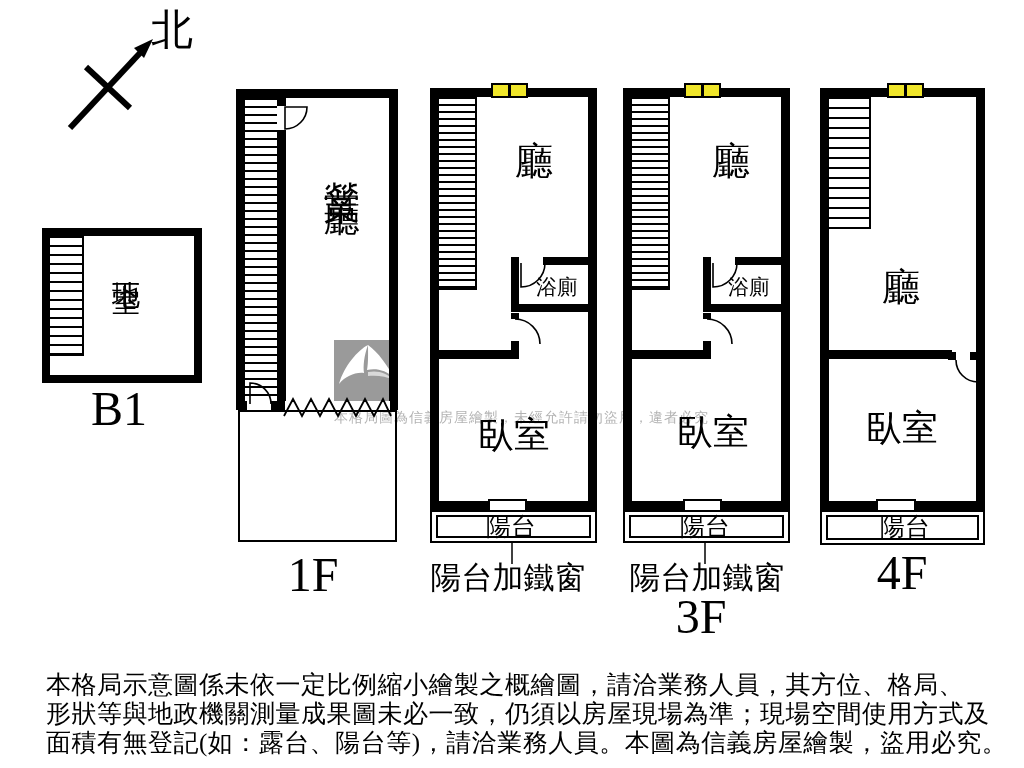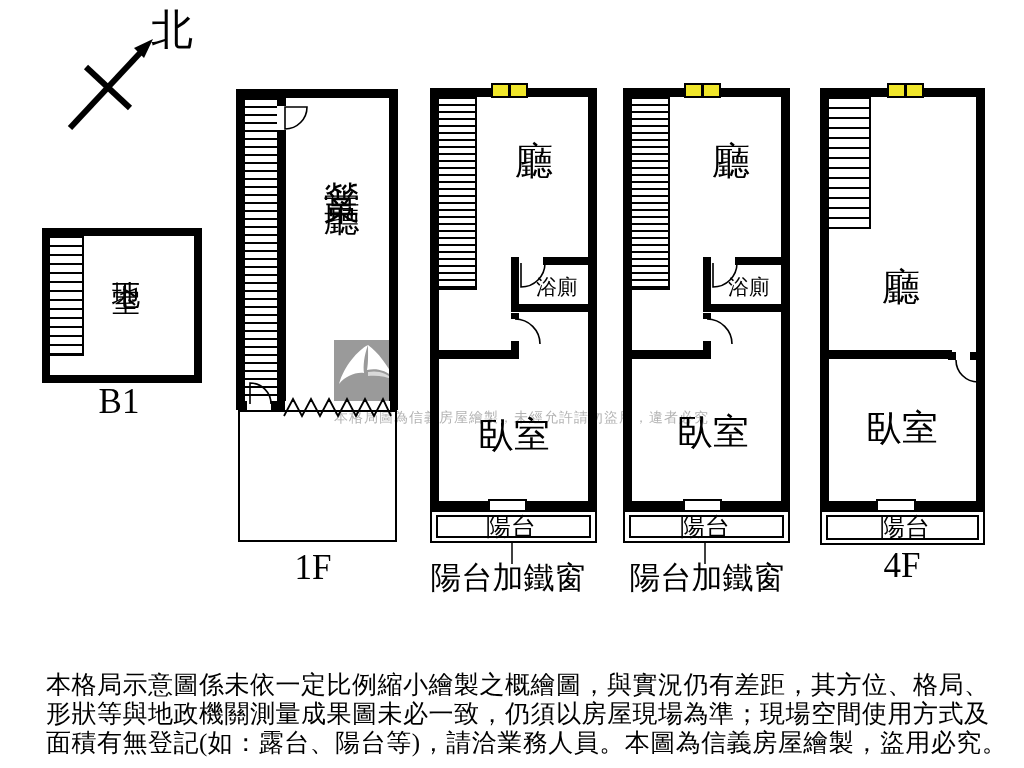--- a/index.html
+++ b/index.html
@@ -17,21 +17,21 @@
   .s7 {background:repeating-linear-gradient(to bottom,#000 0 2px,transparent 2px 7px);}
   .s10{background:repeating-linear-gradient(to bottom,#000 0 2px,transparent 2px 10px);}
   .winy{position:absolute;height:15px;border:2px solid #000;box-sizing:border-box;z-index:3;
         background:linear-gradient(90deg,#f0e62a 0 46%,#000 46% 54%,#f0e62a 54% 100%);}
   .winw{position:absolute;border:2px solid #000;box-sizing:border-box;background:#fff;z-index:4;}
   
   .lbl{position:absolute;color:#000;text-align:center;z-index:5;line-height:1.05;}
   .vtx{writing-mode:vertical-rl;text-orientation:upright;}
   .room{font-size:37px;}
   .small{font-size:21px;}
-  .flabel{font-size:35px;}
+  .flabel{font-size:48px;}
   
   .wm{position:absolute;z-index:1;}
   #wm-brand{left:406px;top:334px;font-size:63px;font-weight:bold;color:#a2a2a2;letter-spacing:13px;white-space:nowrap;}
   #wm-notice{left:334px;top:409px;font-size:14px;color:#b3b3b3;letter-spacing:1px;white-space:nowrap;}
   
   .disc{position:absolute;left:46px;width:945px;font-size:25px;color:#000;letter-spacing:0.5px;
         white-space:nowrap;z-index:5;}
   
   #overlay{position:absolute;left:0;top:0;z-index:6;pointer-events:none;}
 </style>
@@ -91,34 +91,35 @@
   <div class="wall" style="left:703px;top:304px;width:86px;height:8px;"></div>
   <div class="wall" style="left:703px;top:344px;width:8px;height:15px;"></div>
   <div class="wall" style="left:627px;top:350px;width:84px;height:9px;"></div>
   <div class="lbl small" style="left:714px;top:276px;width:70px;">浴廁</div>
   <div class="lbl" style="left:673px;top:414px;width:80px;font-size:36px;">臥室</div>
   <div class="winw" style="left:683px;top:499px;width:39px;height:13px;"></div>
   <div class="thin" style="left:623px;top:510px;width:167px;height:33px;"></div>
   <div class="thin" style="left:629px;top:515px;width:155px;height:23px;"></div>
   <div class="lbl" style="left:665px;top:514px;width:80px;font-size:25px;">陽台</div>
   <div class="lbl" style="left:627px;top:562px;width:160px;font-size:31px;">陽台加鐵窗</div>
+  <div class="lbl flabel" style="left:661px;top:592px;width:80px;">3F</div>
 
   <div class="box" style="left:820px;top:88px;width:165px;height:422px;"></div>
   <div class="winy" style="left:887px;top:83px;width:37px;"></div>
   <div class="stairs s10" style="left:829px;top:97px;width:42px;height:132px;"></div>
   <div class="lbl room" style="left:871px;top:268px;width:60px;font-size:38px;">廳</div>
   <div class="wall" style="left:822px;top:350px;width:130px;height:9px;"></div>
   <div class="lbl" style="left:862px;top:410px;width:80px;font-size:36px;">臥室</div>
   <div class="winw" style="left:876px;top:499px;width:40px;height:13px;"></div>
   <div class="thin" style="left:820px;top:510px;width:165px;height:35px;"></div>
   <div class="thin" style="left:826px;top:515px;width:153px;height:25px;"></div>
   <div class="lbl" style="left:865px;top:514px;width:80px;font-size:25px;">陽台</div>
   <div class="lbl flabel" style="left:862px;top:548px;width:80px;">4F</div>
 
-  <div class="disc" style="top:668px;">本格局示意圖係未依一定比例縮小繪製之概繪圖，與實況仍有差距，其方位、格局、</div>
+  <div class="disc" style="top:668px;">本格局示意圖係未依一定比例縮小繪製之概繪圖，請洽業務人員，其方位、格局、</div>
   <div class="disc" style="top:697px;">形狀等與地政機關測量成果圖未必一致，仍須以房屋現場為準；現場空間使用方式及</div>
   <div class="disc" style="top:726px;">面積有無登記(如：露台、陽台等)，請洽業務人員。本圖為信義房屋繪製，盜用必究。</div>
 
   <svg id="overlay" width="1024" height="768" viewBox="0 0 1024 768">
 
     <g>
       <line x1="70" y1="128" x2="140" y2="53" stroke="#000" stroke-width="6"></line>
       <polygon points="153,39 144,58 134,48" fill="#000"></polygon>
       <line x1="86" y1="67" x2="130" y2="108" stroke="#000" stroke-width="6"></line>
     </g>

